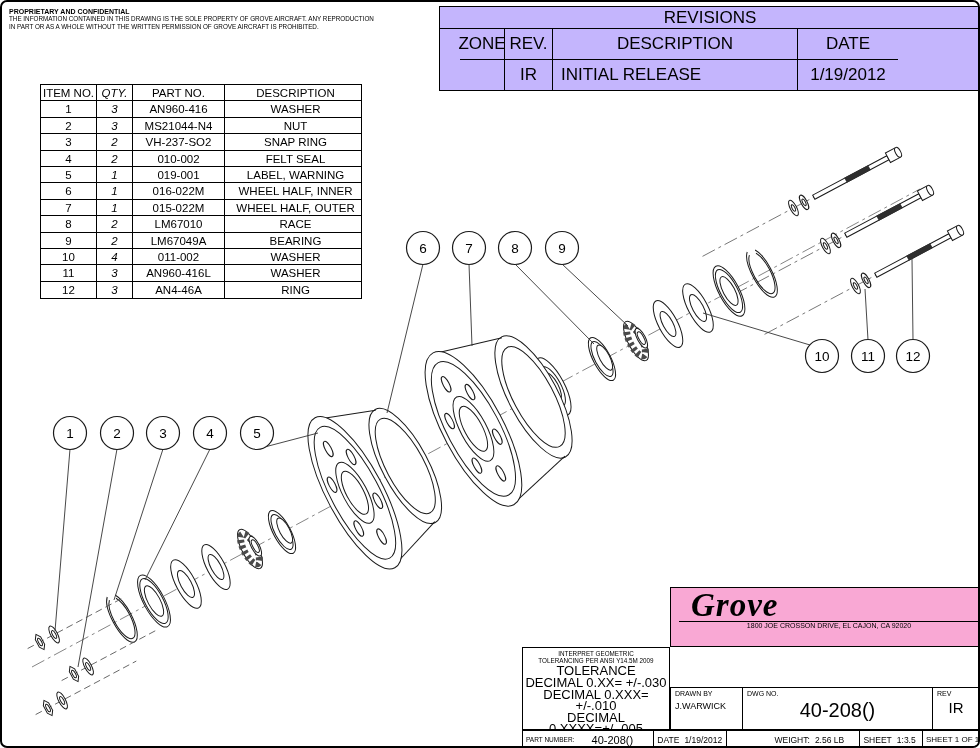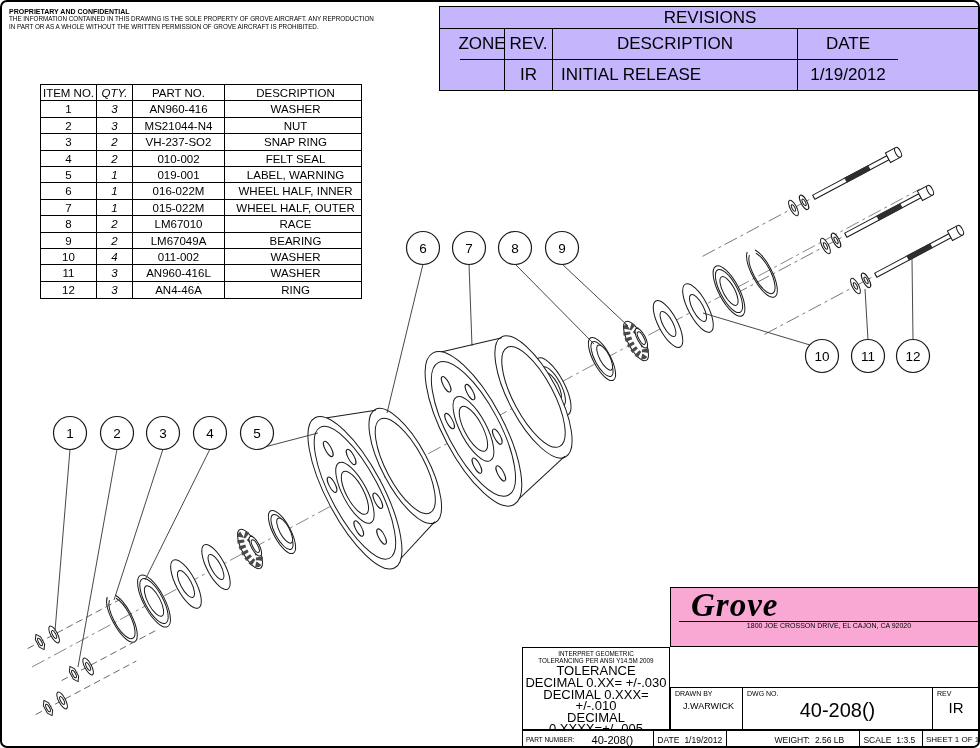--- a/index.html
+++ b/index.html
@@ -67,21 +67,21 @@
   .tol-line { font-size:13px; line-height:11.5px;text-align:center; }
 
   .tb-title { position:absolute; left:668px; top:645px; width:310px; height:40px;
               border:1px solid #000; background:#fff; text-align:center;
               line-height:40px; font-size:23px; letter-spacing:1px; }
 
   .tb-info { position:absolute; left:668px; top:685px; width:310px; height:43px;
              border:1px solid #000; background:#fff; display:flex; }
   .tb-info .lbl { font-size:7px; padding:2px 0 0 4px; }
   .cell-drawn { width:72px; border-right:1px solid #000; }
-  .cell-drawn .val { font-size:9px; padding:4px 0 0 4px;text-align:center; }
+  .cell-drawn .val { font-size:9px; padding:4px 0 0 4px; }
   .cell-dwg { width:190px; border-right:1px solid #000; }
   .cell-dwg .dwg-val { font-size:20px; text-align:center; line-height:26px; }
   .cell-rev { width:46px; }
   .cell-rev .rev-val { font-size:15px; text-align:center; line-height:22px; }
 
   .tb-strip { position:absolute; left:520px; top:728px; width:458px; height:18px;
               border:1px solid #000; border-bottom:none; background:#fff; display:flex; }
   .strip-cell { border-right:1px solid #000; display:flex; align-items:center;
                 font-size:8.5px; padding:0 3px; white-space:nowrap; }
   .strip-cell:last-child { border-right:none; }
@@ -462,19 +462,19 @@
     </div>
     <div class="strip-cell sc-date">
       <span class="lbl2">DATE</span>
       <span class="v">1/19/2012</span>
     </div>
     <div class="strip-cell sc-wt">
       <span class="lbl2">WEIGHT:</span>
       <span class="v">2.56 LB</span>
     </div>
     <div class="strip-cell sc-scale">
-      <span class="lbl2">SCALE</span>
+      <span class="lbl2">SHEET</span>
       <span class="v">1:3.5</span>
     </div>
     <div class="strip-cell sc-sheet">SHEET 1 OF 1</div>
   </div>
 
 </div>
 
 </body></html>

